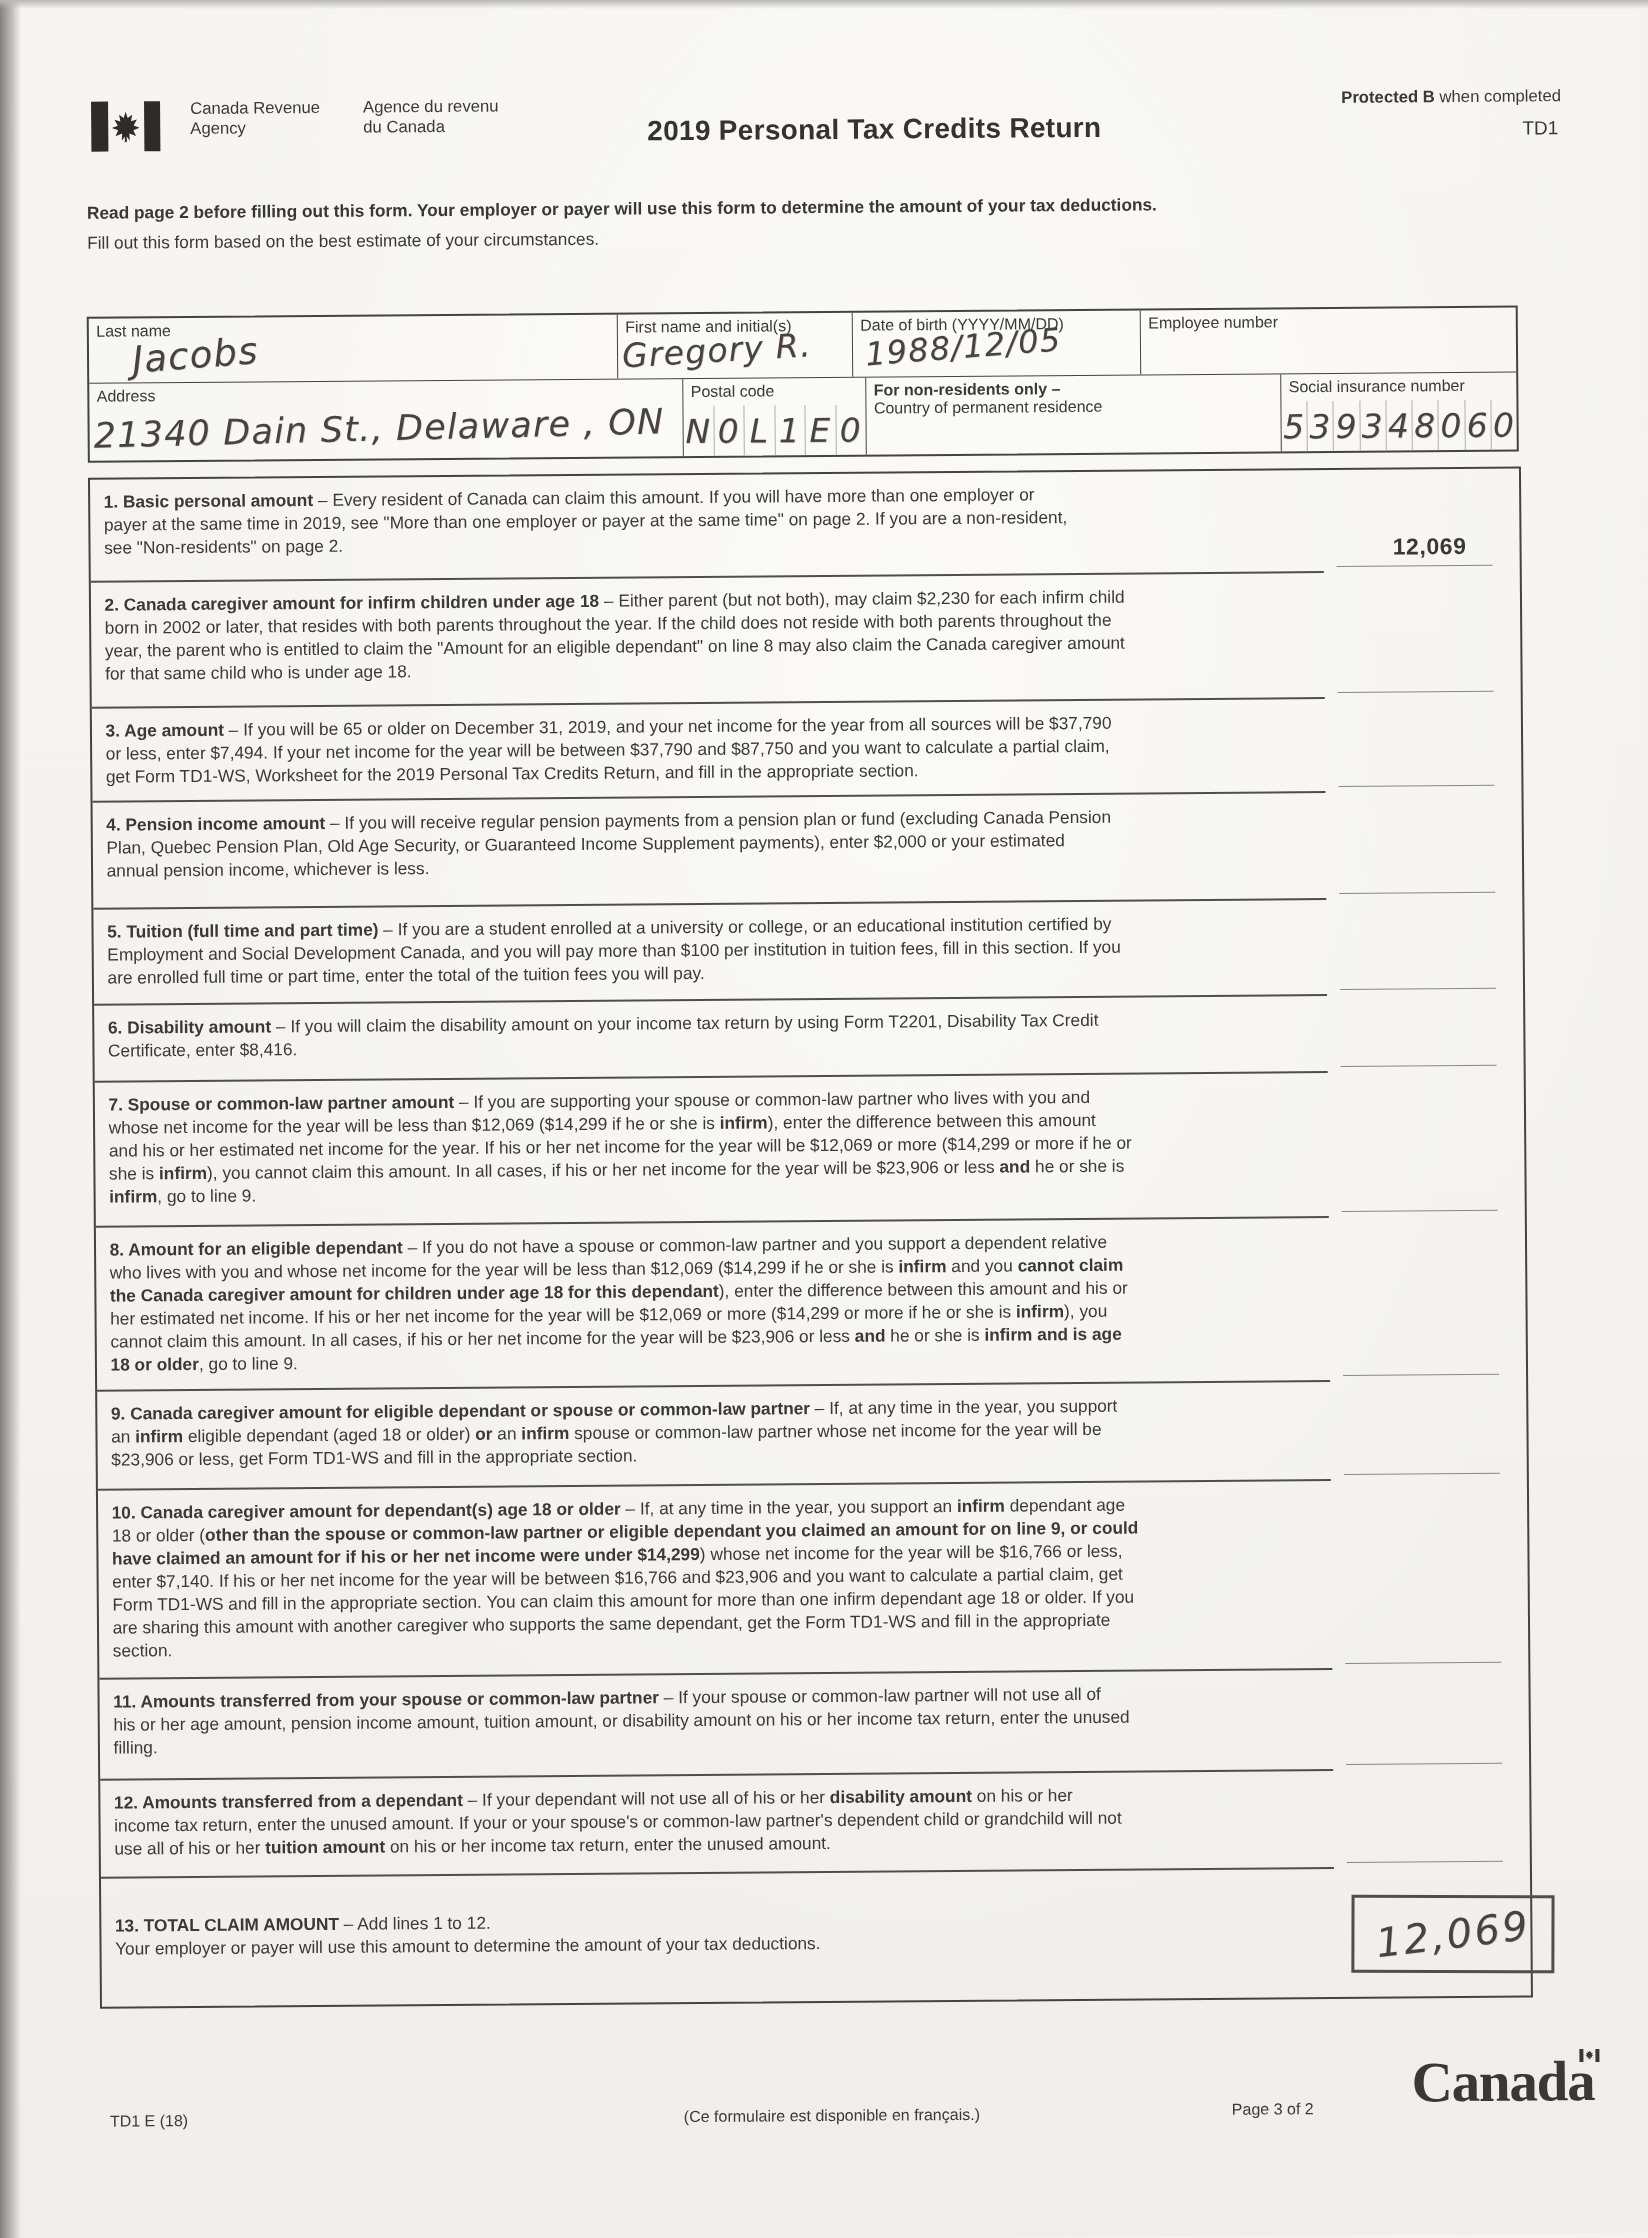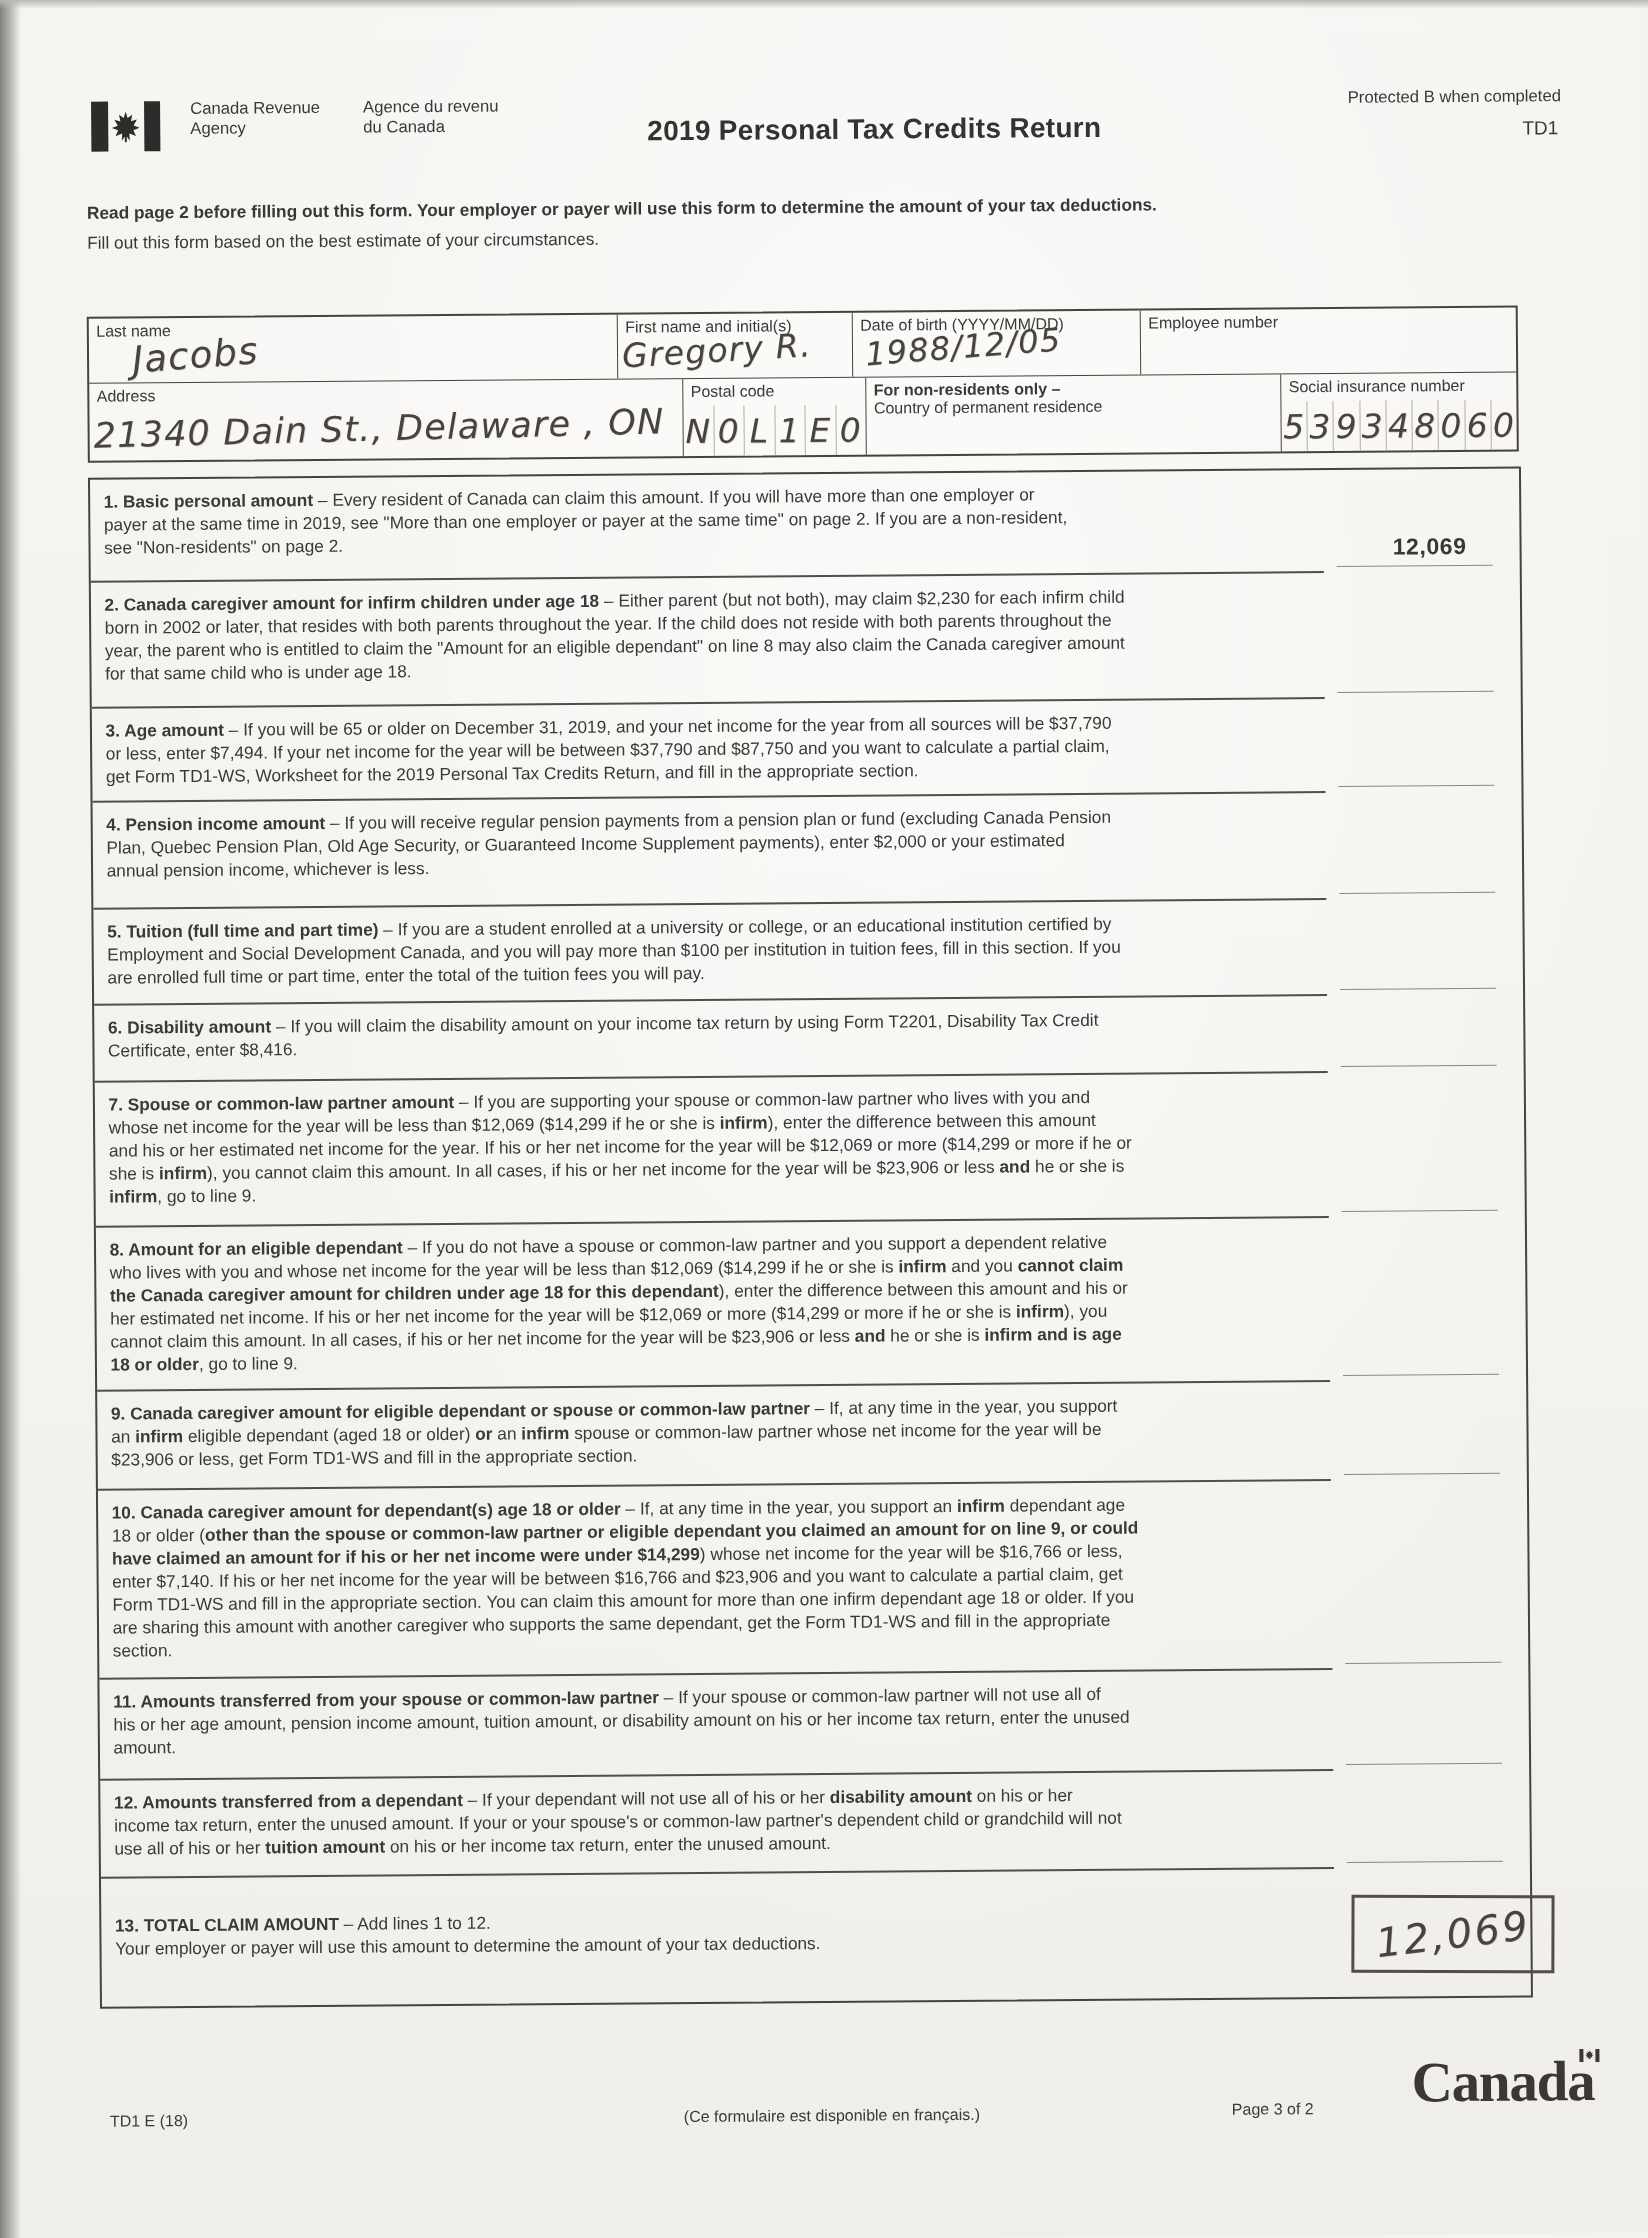--- a/index.html
+++ b/index.html
@@ -23,21 +23,21 @@
   .flag-logo{position:absolute;left:99px;top:95px;display:flex;align-items:center;height:52px;}
   .flag-bar{width:16.7px;height:50px;background:#2e2c2a;}
   .flag-leaf{width:36px;height:50px;display:flex;align-items:center;justify-content:center;}
   .flag-leaf svg{width:33px;height:33px;fill:#2e2c2a;}
   .agency{position:absolute;top:94px;font-size:16.7px;line-height:20px;color:#3a3836;}
   .agency.en{left:198px;}
   .agency.fr{left:371px;}
   .form-title{position:absolute;left:588px;top:114px;width:588px;text-align:center;
     font-size:28px;font-weight:bold;color:#353331;letter-spacing:0.3px;}
   .protected{position:absolute;right:79px;top:92px;font-size:16.7px;color:#3a3836;text-align:right;}
-  .protected .b{font-weight:normal;}
+  .protected .b{font-weight:bold;}
   .form-code-top{position:absolute;right:82px;top:123px;font-size:19px;color:#3a3836;text-align:right;}
   .intro1{position:absolute;left:94px;top:197px;font-size:17.3px;font-weight:bold;color:#3a3836;}
   .intro2{position:absolute;left:94px;top:227px;font-size:17.3px;color:#3a3836;}
   
   .idtable{position:absolute;left:93px;top:311px;width:1431px;border:2.5px solid #45433f;box-sizing:border-box;background:rgba(255,255,255,.25);}
   .idrow{display:flex;}
   .idrow.r1{height:64px;border-bottom:1.9px solid #45433f;}
   .idrow.r2{height:77px;}
   .idcell{position:relative;box-sizing:border-box;border-right:1.9px solid #45433f;}
   .idcell:last-child{border-right:none;}
@@ -265,21 +265,21 @@
           <div class="ans-line"></div>
         </div>
   </div>
       <div class="sec">
     <div class="sec-text"><span class="b">10. Canada caregiver amount for dependant(s) age 18 or older</span><span> – If, at any time in the year, you support an </span><span class="b">infirm</span><span> dependant age</span><br><span>18 or older (</span><span class="b">other than the spouse or common-law partner or eligible dependant you claimed an amount for on line 9, or could</span><br><span class="b">have claimed an amount for if his or her net income were under $14,299</span><span>) whose net income for the year will be $16,766 or less,</span><br><span>enter $7,140. If his or her net income for the year will be between $16,766 and $23,906 and you want to calculate a partial claim, get</span><br><span>Form TD1-WS and fill in the appropriate section. You can claim this amount for more than one infirm dependant age 18 or older. If you</span><br><span>are sharing this amount with another caregiver who supports the same dependant, get the Form TD1-WS and fill in the appropriate</span><br><span>section.</span></div>
     <div class="ans-area">
           <div class="ans-line"></div>
         </div>
   </div>
       <div class="sec">
-    <div class="sec-text"><span class="b">11. Amounts transferred from your spouse or common-law partner</span><span> – If your spouse or common-law partner will not use all of</span><br><span>his or her age amount, pension income amount, tuition amount, or disability amount on his or her income tax return, enter the unused</span><br><span>amount.</span></div>
+    <div class="sec-text"><span class="b">11. Amounts transferred from your spouse or common-law partner</span><span> – If your spouse or common-law partner will not use all of</span><br><span>his or her age amount, pension income amount, tuition amount, or disability amount on his or her income tax return, enter the unused</span><br><span>filling.</span></div>
     <div class="ans-area">
           <div class="ans-line"></div>
         </div>
   </div>
       <div class="sec">
     <div class="sec-text"><span class="b">12. Amounts transferred from a dependant</span><span> – If your dependant will not use all of his or her </span><span class="b">disability amount</span><span> on his or her</span><br><span>income tax return, enter the unused amount. If your or your spouse's or common-law partner's dependent child or grandchild will not</span><br><span>use all of his or her </span><span class="b">tuition amount</span><span> on his or her income tax return, enter the unused amount.</span></div>
     <div class="ans-area">
           <div class="ans-line"></div>
         </div>
   </div>

